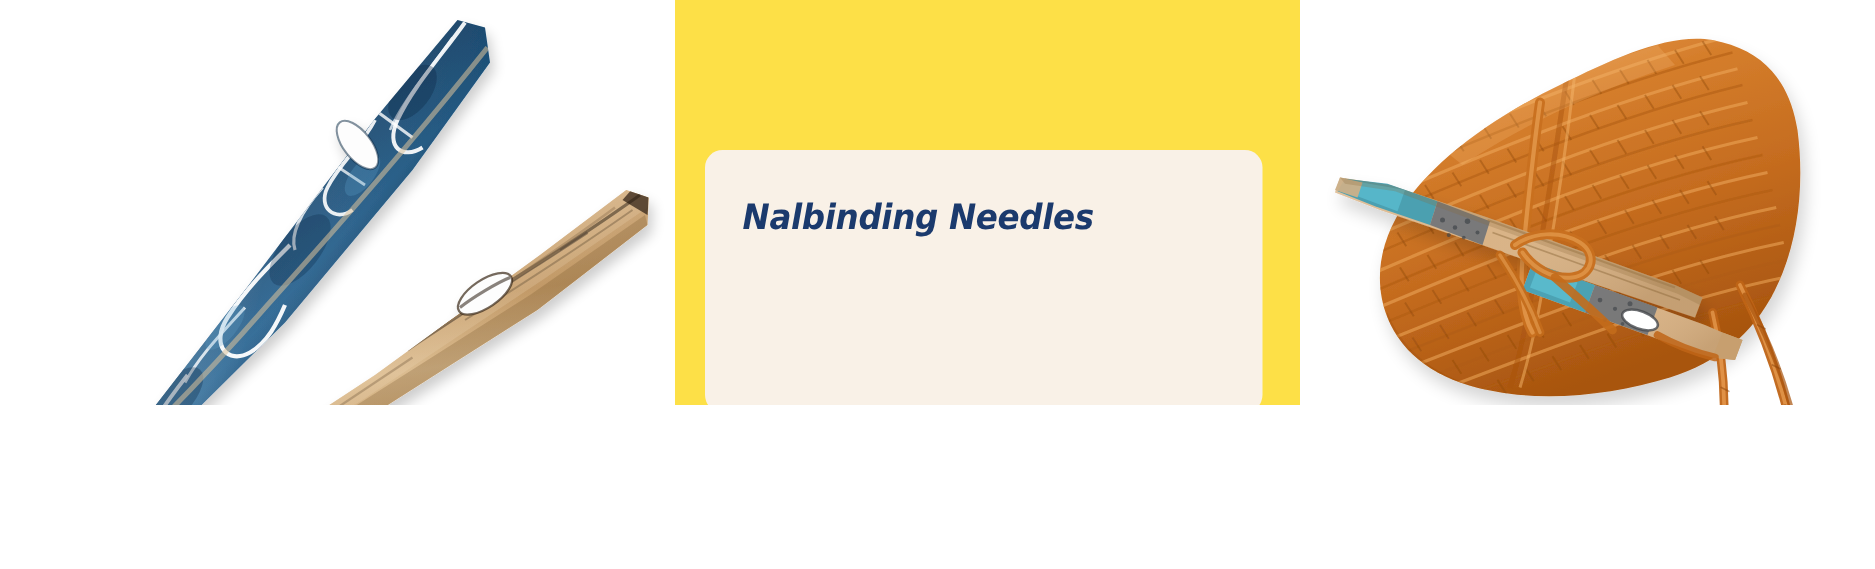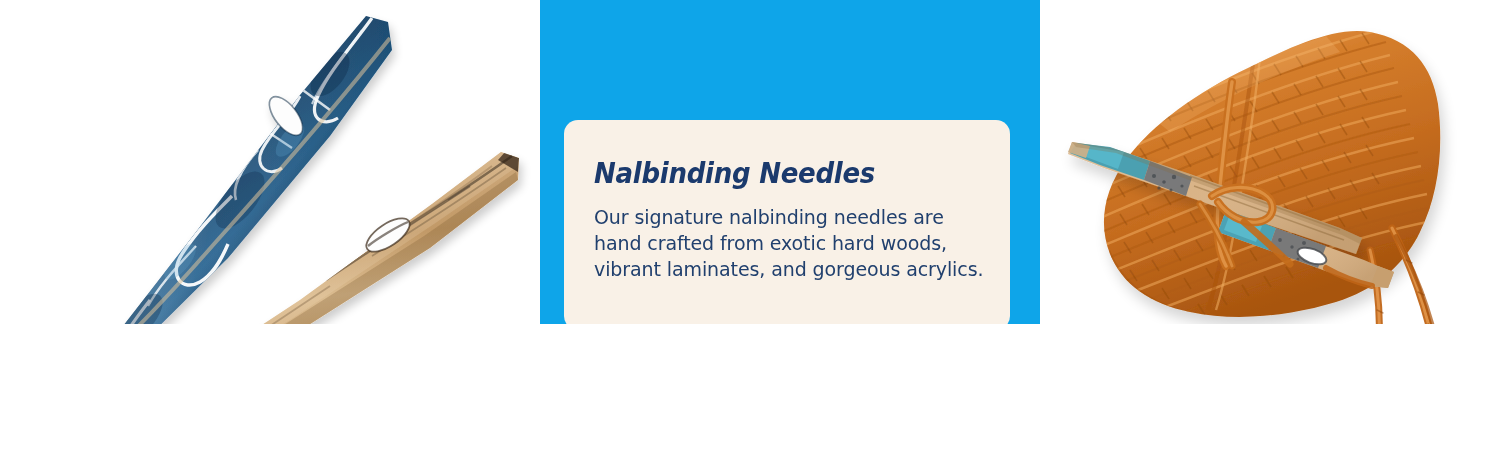--- a/index.html
+++ b/index.html
@@ -8,21 +8,21 @@
     padding: 0;
     background: #ffffff;
   }
   body {
     font-family: "Liberation Sans", sans-serif;
   }
   .banner {
     position: relative;
     width: 1500px;
     height: 324px;
-    background: #0ea5e9;
+    background: #fde047;
     overflow: hidden;
   }
 
   
   .photo-left {
     position: absolute;
     left: 0;
     top: 0;
     width: 540px;
     height: 455px;
@@ -209,25 +209,20 @@
           <ellipse cx="388" cy="235" rx="25" ry="11" fill="#fdfdfd" transform="rotate(-34 388 235)"></ellipse>
           <ellipse cx="388" cy="235" rx="25" ry="11" fill="none" stroke="#3a2a18" stroke-width="1.8" opacity="0.7" transform="rotate(-34 388 235)"></ellipse>
           <path d="M368 246 C378 238 398 226 408 222" stroke="#2a1d12" stroke-width="2.4" fill="none" opacity="0.55"></path>
         </g>
       </g>
     </svg>
   </div>
 
   <div class="text-card">
     <h2 class="card-title">Nalbinding Needles</h2>
-    <p class="card-body">
-      <span class="card-body-line">Our signature nalbinding needles are</span>
-      <span class="card-body-line">hand crafted from exotic hard woods,</span>
-      <span class="card-body-line">vibrant laminates, and gorgeous acrylics.</span>
-    </p>
   </div>
 
   <div class="photo-right">
     <svg width="460" height="455" viewBox="0 0 460 455">
       <defs>
         <linearGradient id="yarnG" x1="0" y1="0" x2="0.4" y2="1">
           <stop offset="0%" stop-color="#e9a055"></stop>
           <stop offset="30%" stop-color="#d57e2c"></stop>
           <stop offset="62%" stop-color="#c56c1f"></stop>
           <stop offset="100%" stop-color="#a8550f"></stop>

